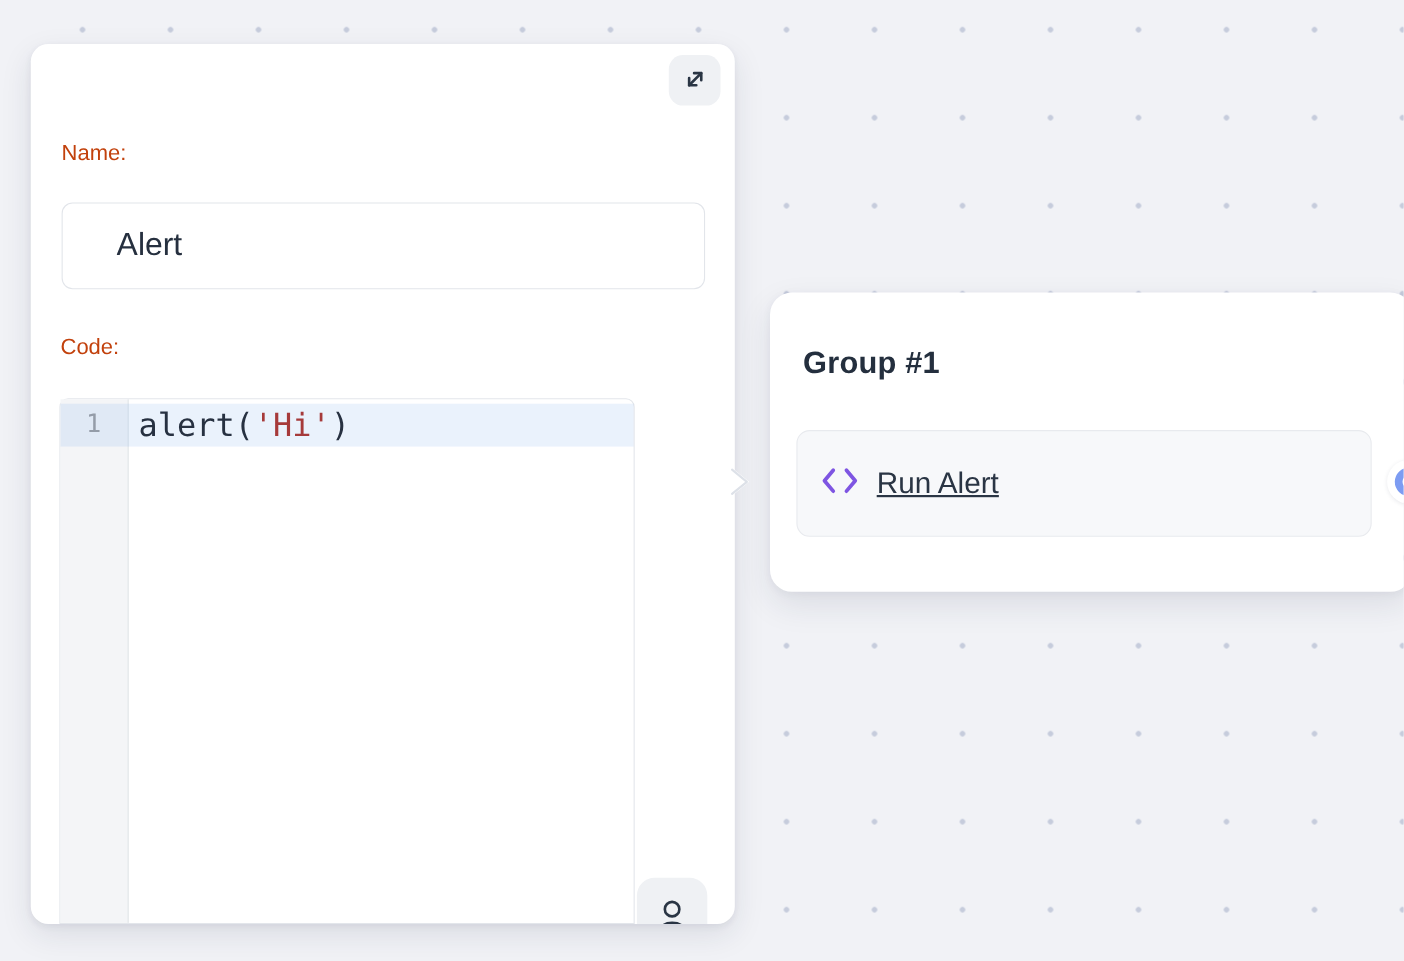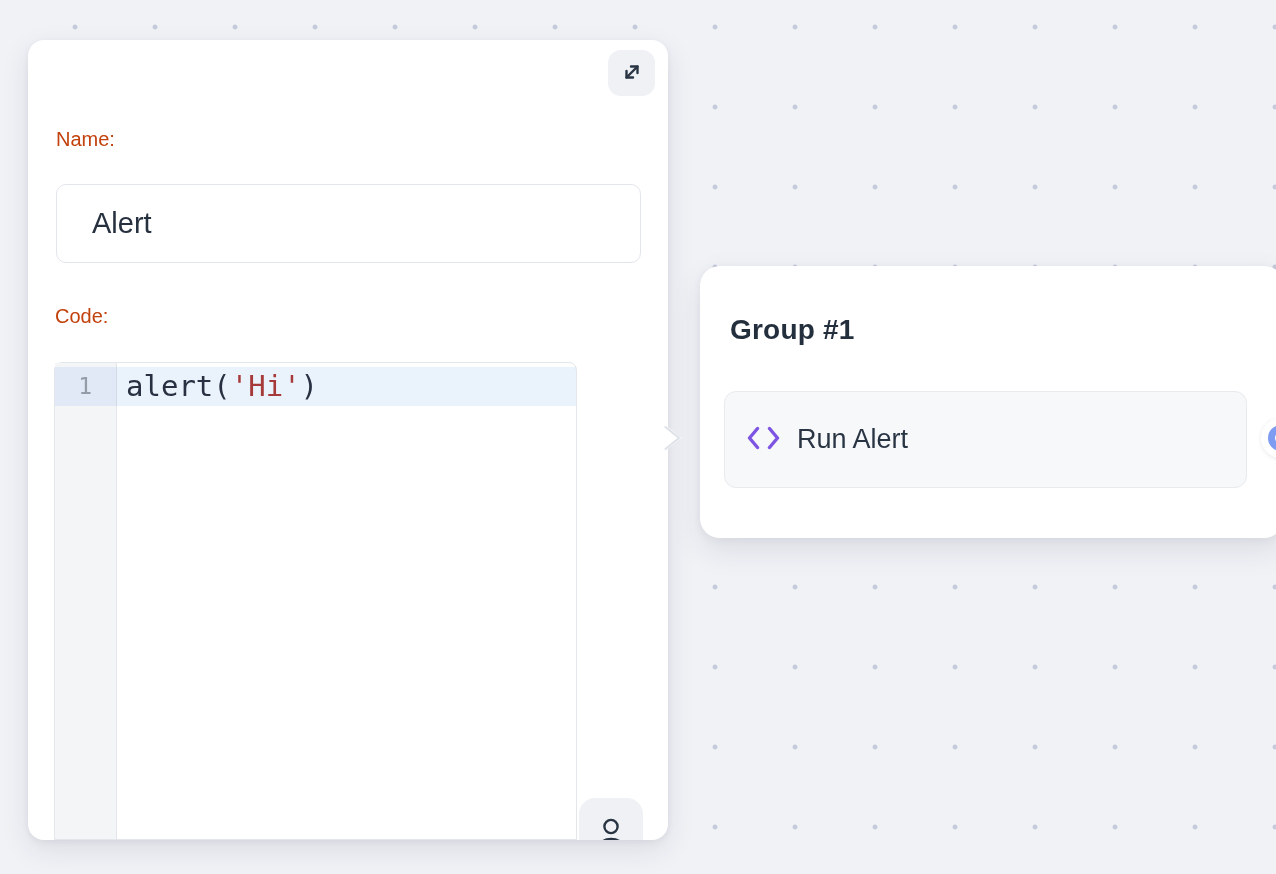--- a/index.html
+++ b/index.html
@@ -22,21 +22,21 @@
   }
   .group-title {
     position: absolute; left: 30px; top: 48px;
     font-size: 28px; font-weight: 700; color: #242f3e; letter-spacing: 0.2px;
   }
   .flow-node {
     position: absolute; left: 24px; top: 125px; width: 523px; height: 97px;
     background: #f7f8fa; border: 1px solid #e8eaee; border-radius: 12px;
     display: flex; align-items: center; padding-left: 22px; gap: 17px;
   }
-  .node-label { font-size: 27px; color: #2a3544; }
+  .node-label { font-size: 27px; color: #2a3544; text-decoration: underline; }
   .output-handle {
     position: absolute; left: 561px; top: 152px; width: 40px; height: 40px;
     background: #ffffff; border-radius: 50%;
     display: flex; align-items: center; justify-content: center;
     box-shadow: 0 1px 4px rgba(30,40,70,0.10);
   }
   .output-handle .ring {
     width: 26px; height: 26px; border-radius: 50%;
     border: 7px solid #7d9cf2; background: #ffffff;
   }
@@ -54,21 +54,21 @@
     position: absolute; left: 580px; top: 10px; width: 47px; height: 46px;
     background: #eff1f4; border: none; border-radius: 13px; cursor: pointer;
     display: flex; align-items: center; justify-content: center;
   }
   .field-label { position: absolute; left: 28px; font-size: 20px; color: #c2410c; }
   .name-label { top: 88px; }
   .code-label { left: 27px; top: 265px; }
   .name-input {
     position: absolute; left: 28px; top: 144px; width: 585px; height: 79px;
     border: 1px solid #e2e5ea; border-radius: 10px; background: #ffffff;
-    padding-left: 35px; font-family: "Liberation Sans", sans-serif;
+    padding-left: 49px; font-family: "Liberation Sans", sans-serif;
     font-size: 29px; color: #26303f; outline: none;
   }
 
   
   .code-editor {
     position: absolute; left: 26px; top: 322px; width: 523px; height: 478px;
     background: #ffffff; border: 1px solid #e3e6eb;
     border-radius: 8px 8px 0 0; cursor: text;
   }
   .gutter {

